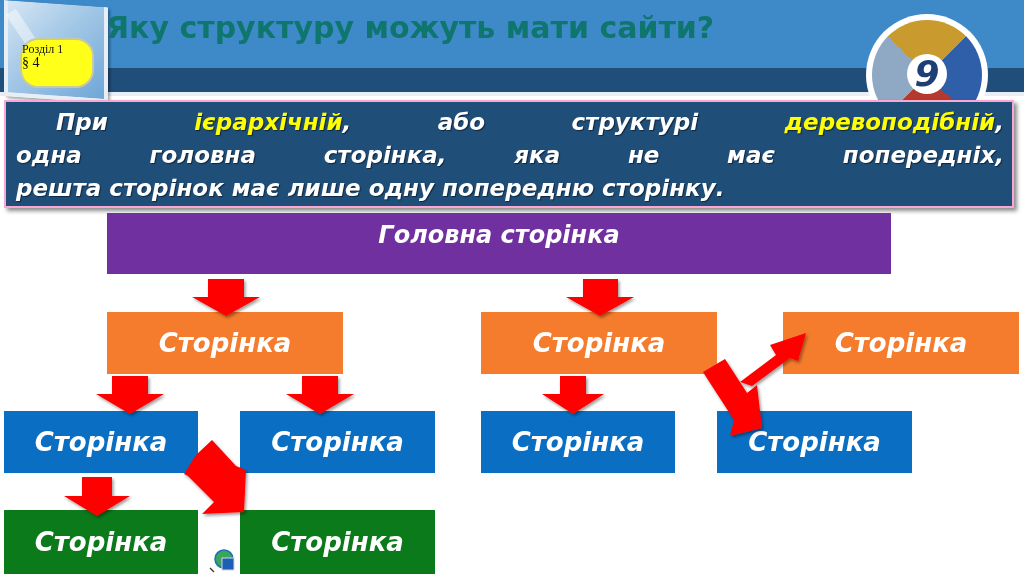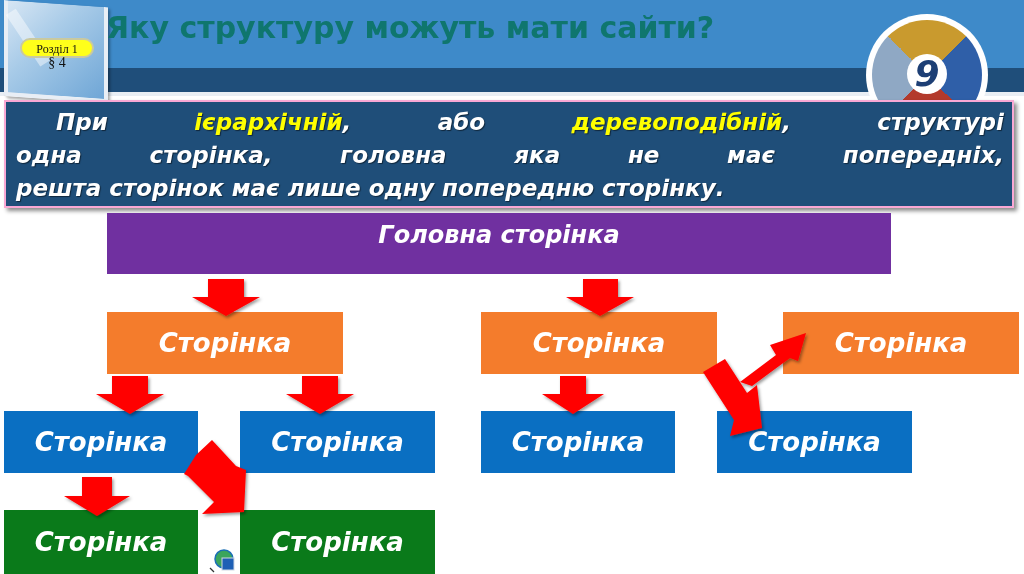--- a/index.html
+++ b/index.html
@@ -25,23 +25,23 @@
       background: linear-gradient(135deg, #d7e6f4 0%, #a8cbe8 40%, #6fa6d6 100%);
       border: 4px solid #e8eef5; border-top: none; border-radius: 0 0 4px 4px;
       box-shadow: 2px 2px 3px rgba(0,0,0,0.35);
       transform: skewY(4deg); transform-origin: left top;
     }
     .monitor-glare {
       position: absolute; left: 14px; top: 6px; width: 12px; height: 60px;
       background: rgba(255,255,255,0.45); transform: rotate(-35deg);
     }
     .section-badge {
-      position: absolute; left: 20px; top: 38px; width: 74px; height: 20px;
+      position: absolute; left: 20px; top: 38px; width: 74px; height: 50px;
       background: #ffff1a; border: 2px solid #c9c9a0; border-radius: 18px;
-      text-align: center; font-family: "Liberation Serif", serif; color: #111;
+      text-align: left; font-family: "Liberation Serif", serif; color: #111;
       font-size: 12px; line-height: 14px; padding-top: 2px; box-sizing: border-box;
     }
     .page-title {
       position: absolute; left: 106px; top: 10px; color: #0f766e;
       font-family: "DejaVu Sans", sans-serif; font-weight: bold; font-size: 30px;
       letter-spacing: 0px;
     }
     .grade-logo {
       position: absolute; left: 866px; top: 14px; width: 122px; height: 122px;
       border-radius: 50%; background: #ffffff; overflow: hidden;
@@ -100,27 +100,27 @@
 <div class="grade-logo">
   <div class="seg-top"></div>
   <div class="num">9</div>
 </div>
 
 <div class="definition-box">
   <div class="line1">
     <span>При</span>
     <span><span class="hl">ієрархічній</span><span>,</span></span>
     <span>або</span>
+    <span>структурі</span>
     <span><span class="hl">деревоподібній</span><span>,</span></span>
-    <span>структурі</span>
   </div>
   <div class="line2">
     <span>одна</span>
+    <span>головна</span>
     <span>сторінка,</span>
-    <span>головна</span>
     <span>яка</span>
     <span>не</span>
     <span>має</span>
     <span>попередніх,</span>
   </div>
   <div class="line3">решта сторінок має лише одну попередню сторінку.</div>
 </div>
 
 <div class="node root" style="left:107px;top:213px;width:784px;height:61px;background:#7030a0;">Головна сторінка</div>
 

